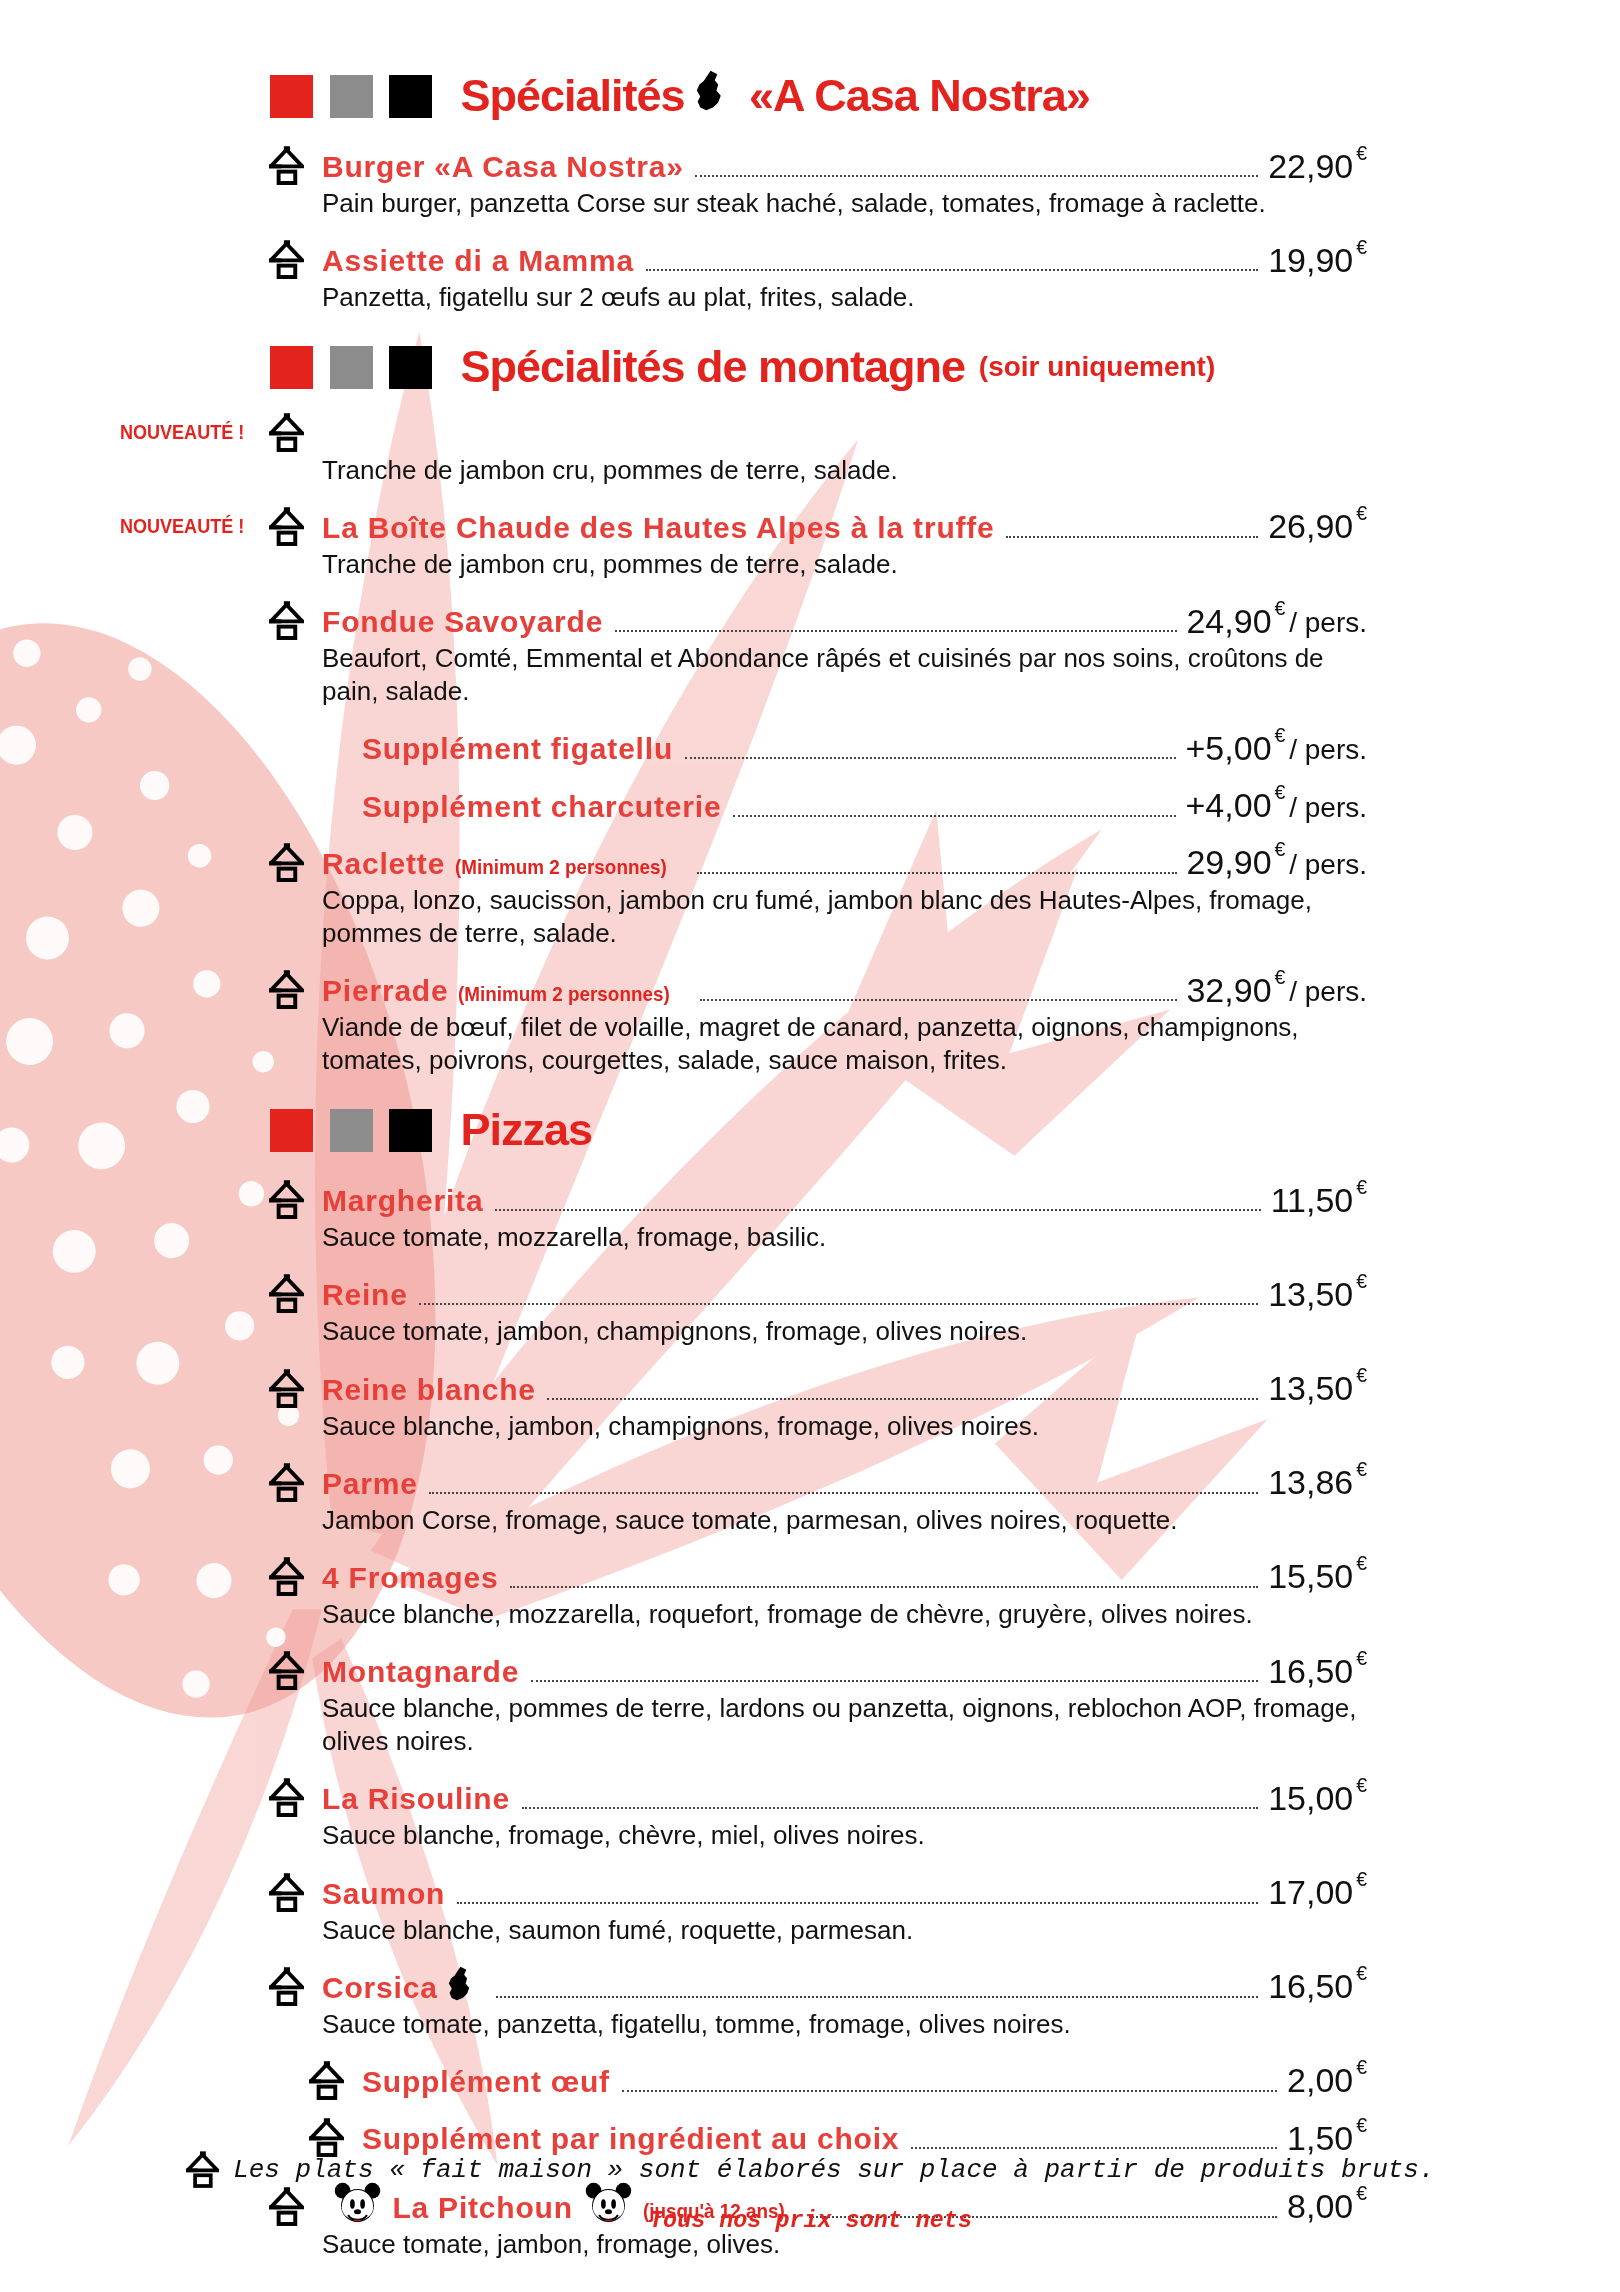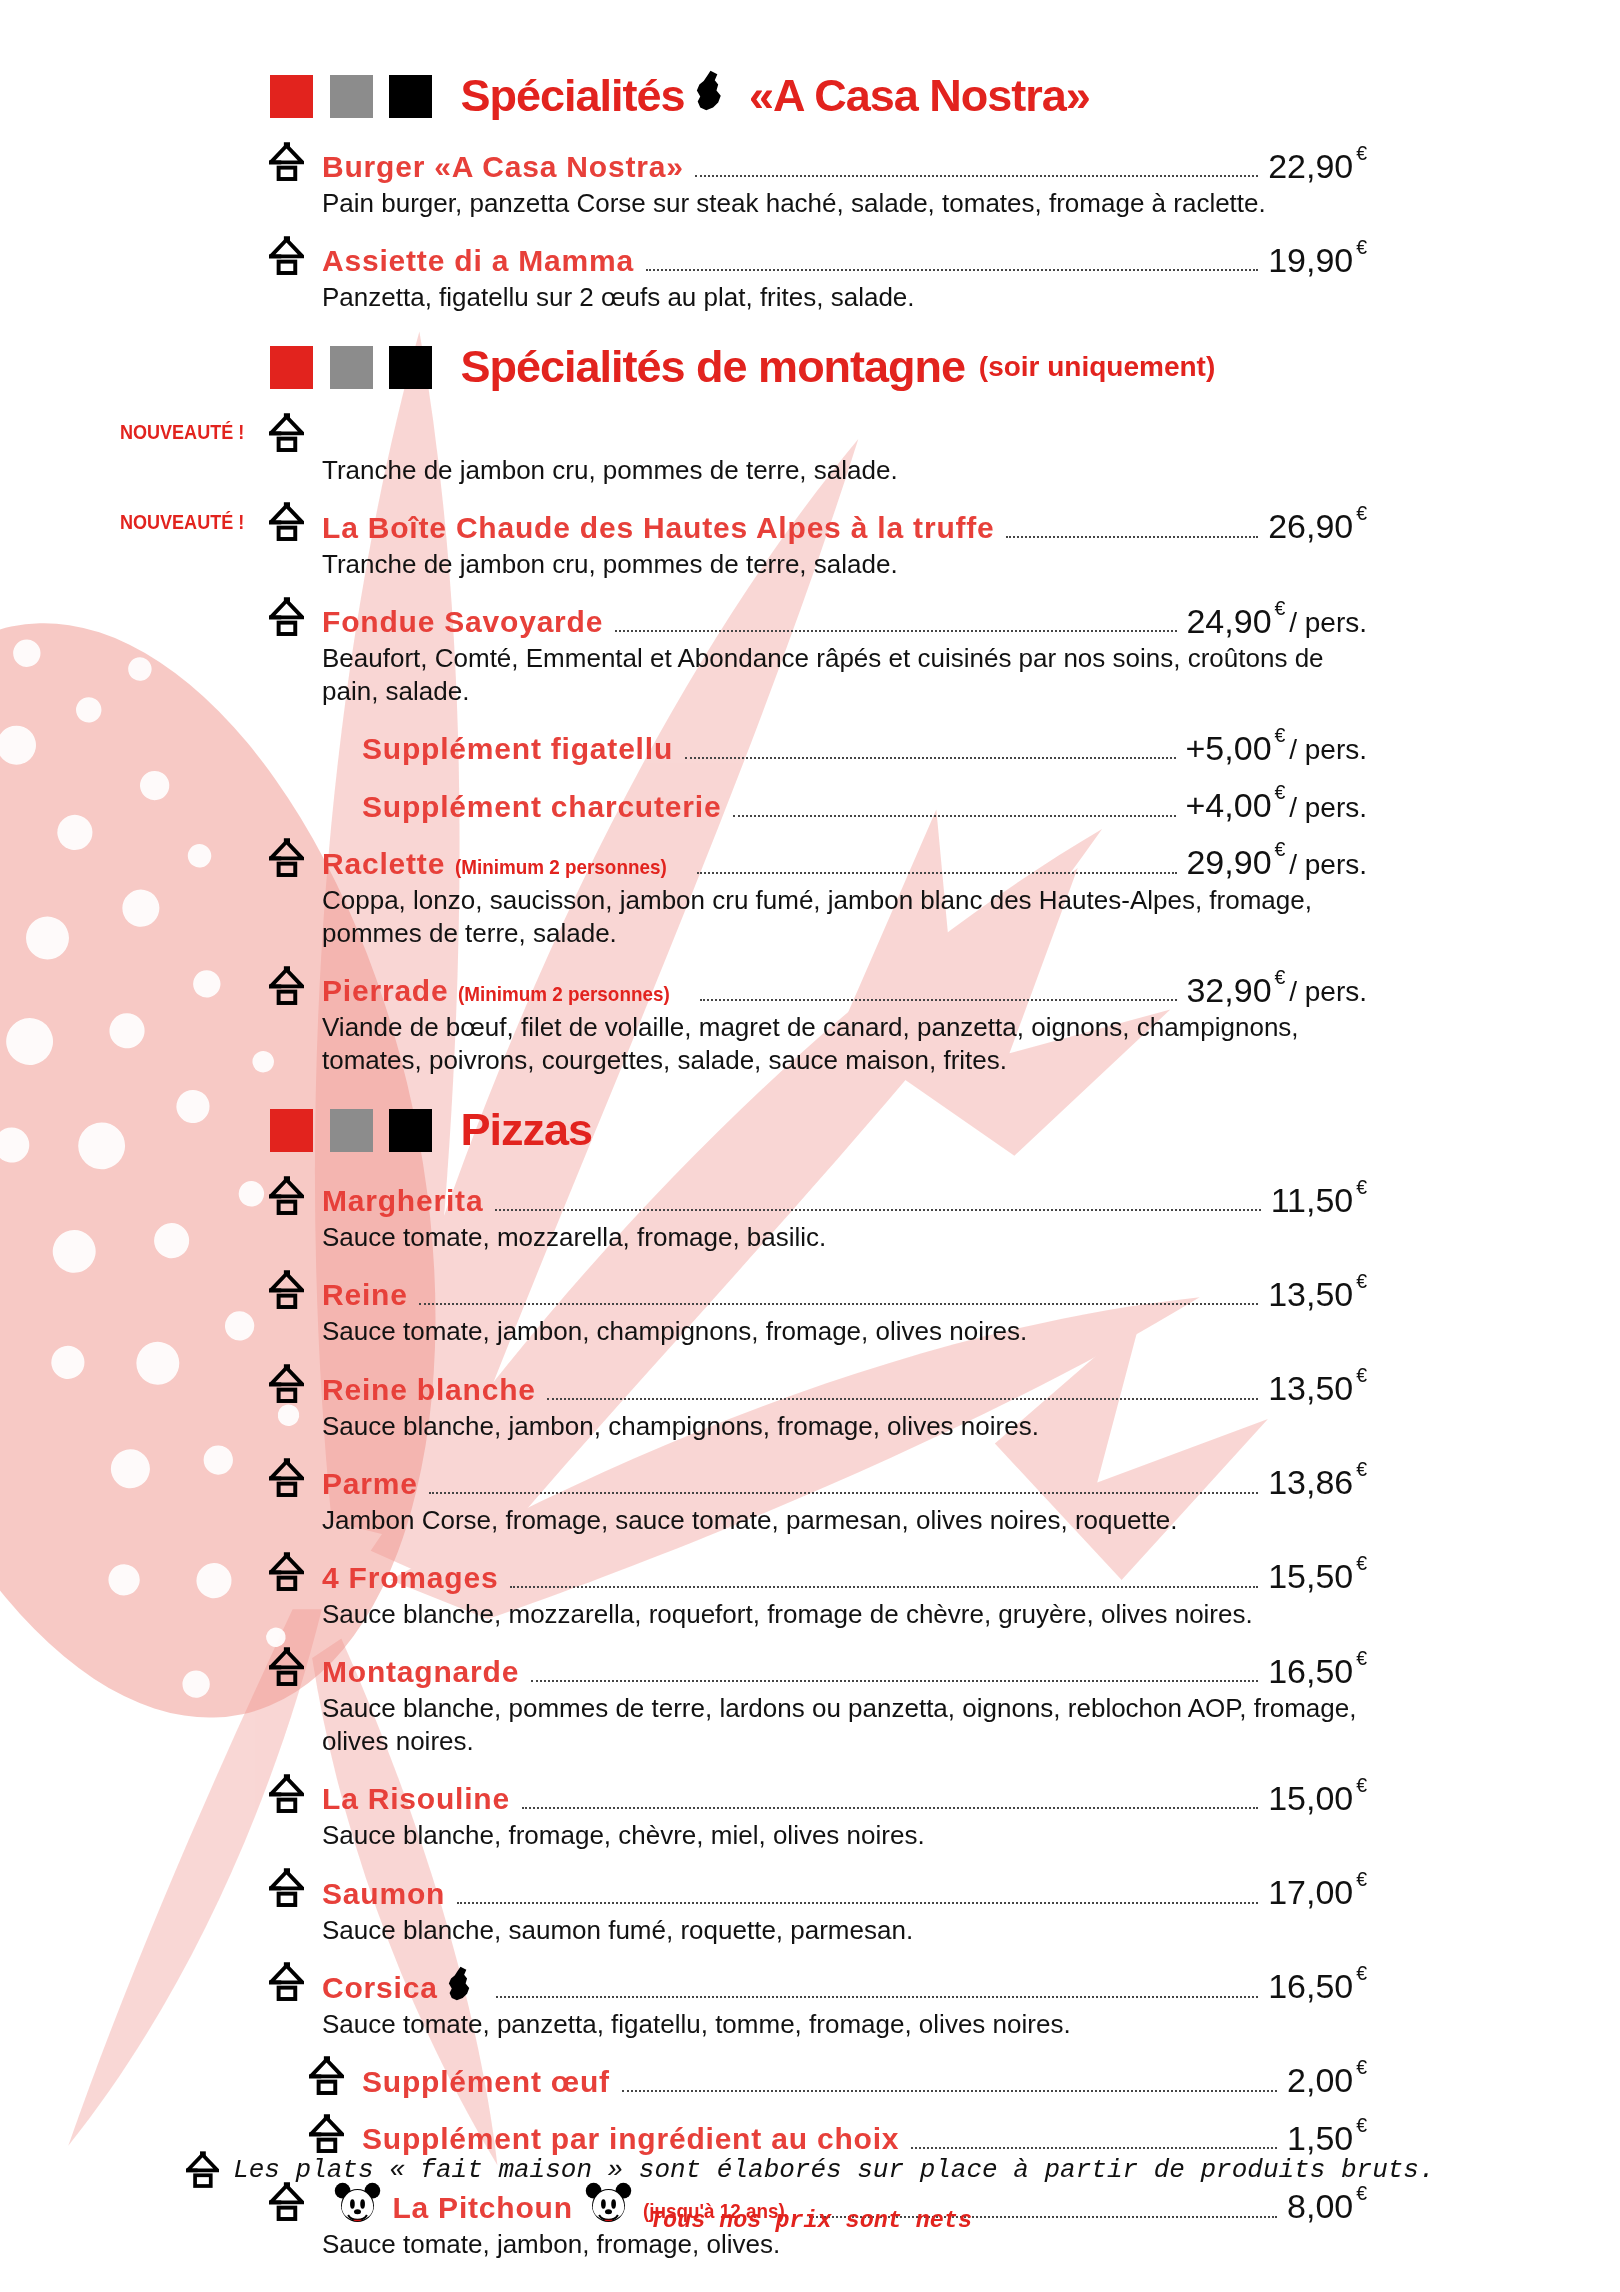--- a/index.html
+++ b/index.html
@@ -17,21 +17,21 @@
   .sq-gray{background:#8c8c8c;}
   .sq-black{background:#000000;}
   .sec-title{font-size:45px;font-weight:700;color:#e2231e;letter-spacing:-1px;margin-left:11.7px;white-space:nowrap;}
   .sec-subtitle{font-size:28px;font-weight:700;color:#e2231e;margin-left:13.7px;white-space:nowrap;}
   .corsica{width:33px;height:41px;margin:0 9.8px;flex:0 0 auto;align-self:flex-start;}
 
   .section{margin-top:27px;}
   .section:first-child{margin-top:0;}
 
   
-  .item-row{display:flex;align-items:flex-start;margin-bottom:2px;}
+  .item-row{display:flex;align-items:flex-end;margin-bottom:2px;}
   .gutter{flex:0 0 322px;display:flex;align-items:center;justify-content:flex-end;padding-right:17.6px;box-sizing:border-box;gap:25px;}
   .badge{font-size:20.5px;font-weight:700;color:#e2231e;white-space:nowrap;display:inline-block;transform:scaleX(.88);transform-origin:right center;}
   .fm-icon{width:35px;height:39px;flex:0 0 auto;}
   .main{flex:1;display:flex;align-items:baseline;min-width:0;}
   .iname{font-size:30px;font-weight:700;color:#e7403a;letter-spacing:0.8px;white-space:nowrap;}
   .inote{font-size:20.5px;font-weight:700;color:#e2231e;margin-left:9.8px;white-space:nowrap;display:inline-block;transform:scaleX(.92);transform-origin:left center;}
   .leader{flex:1;border-bottom:2.9px dotted #454545;margin:0 9.8px 6.8px 11.7px;min-width:29px;}
   .price{font-size:34px;font-weight:400;color:#111;white-space:nowrap;}
   .price sup{font-size:19.5px;vertical-align:17.6px;margin-left:2.9px;}
   .per{font-size:28px;margin-left:3.9px;}

